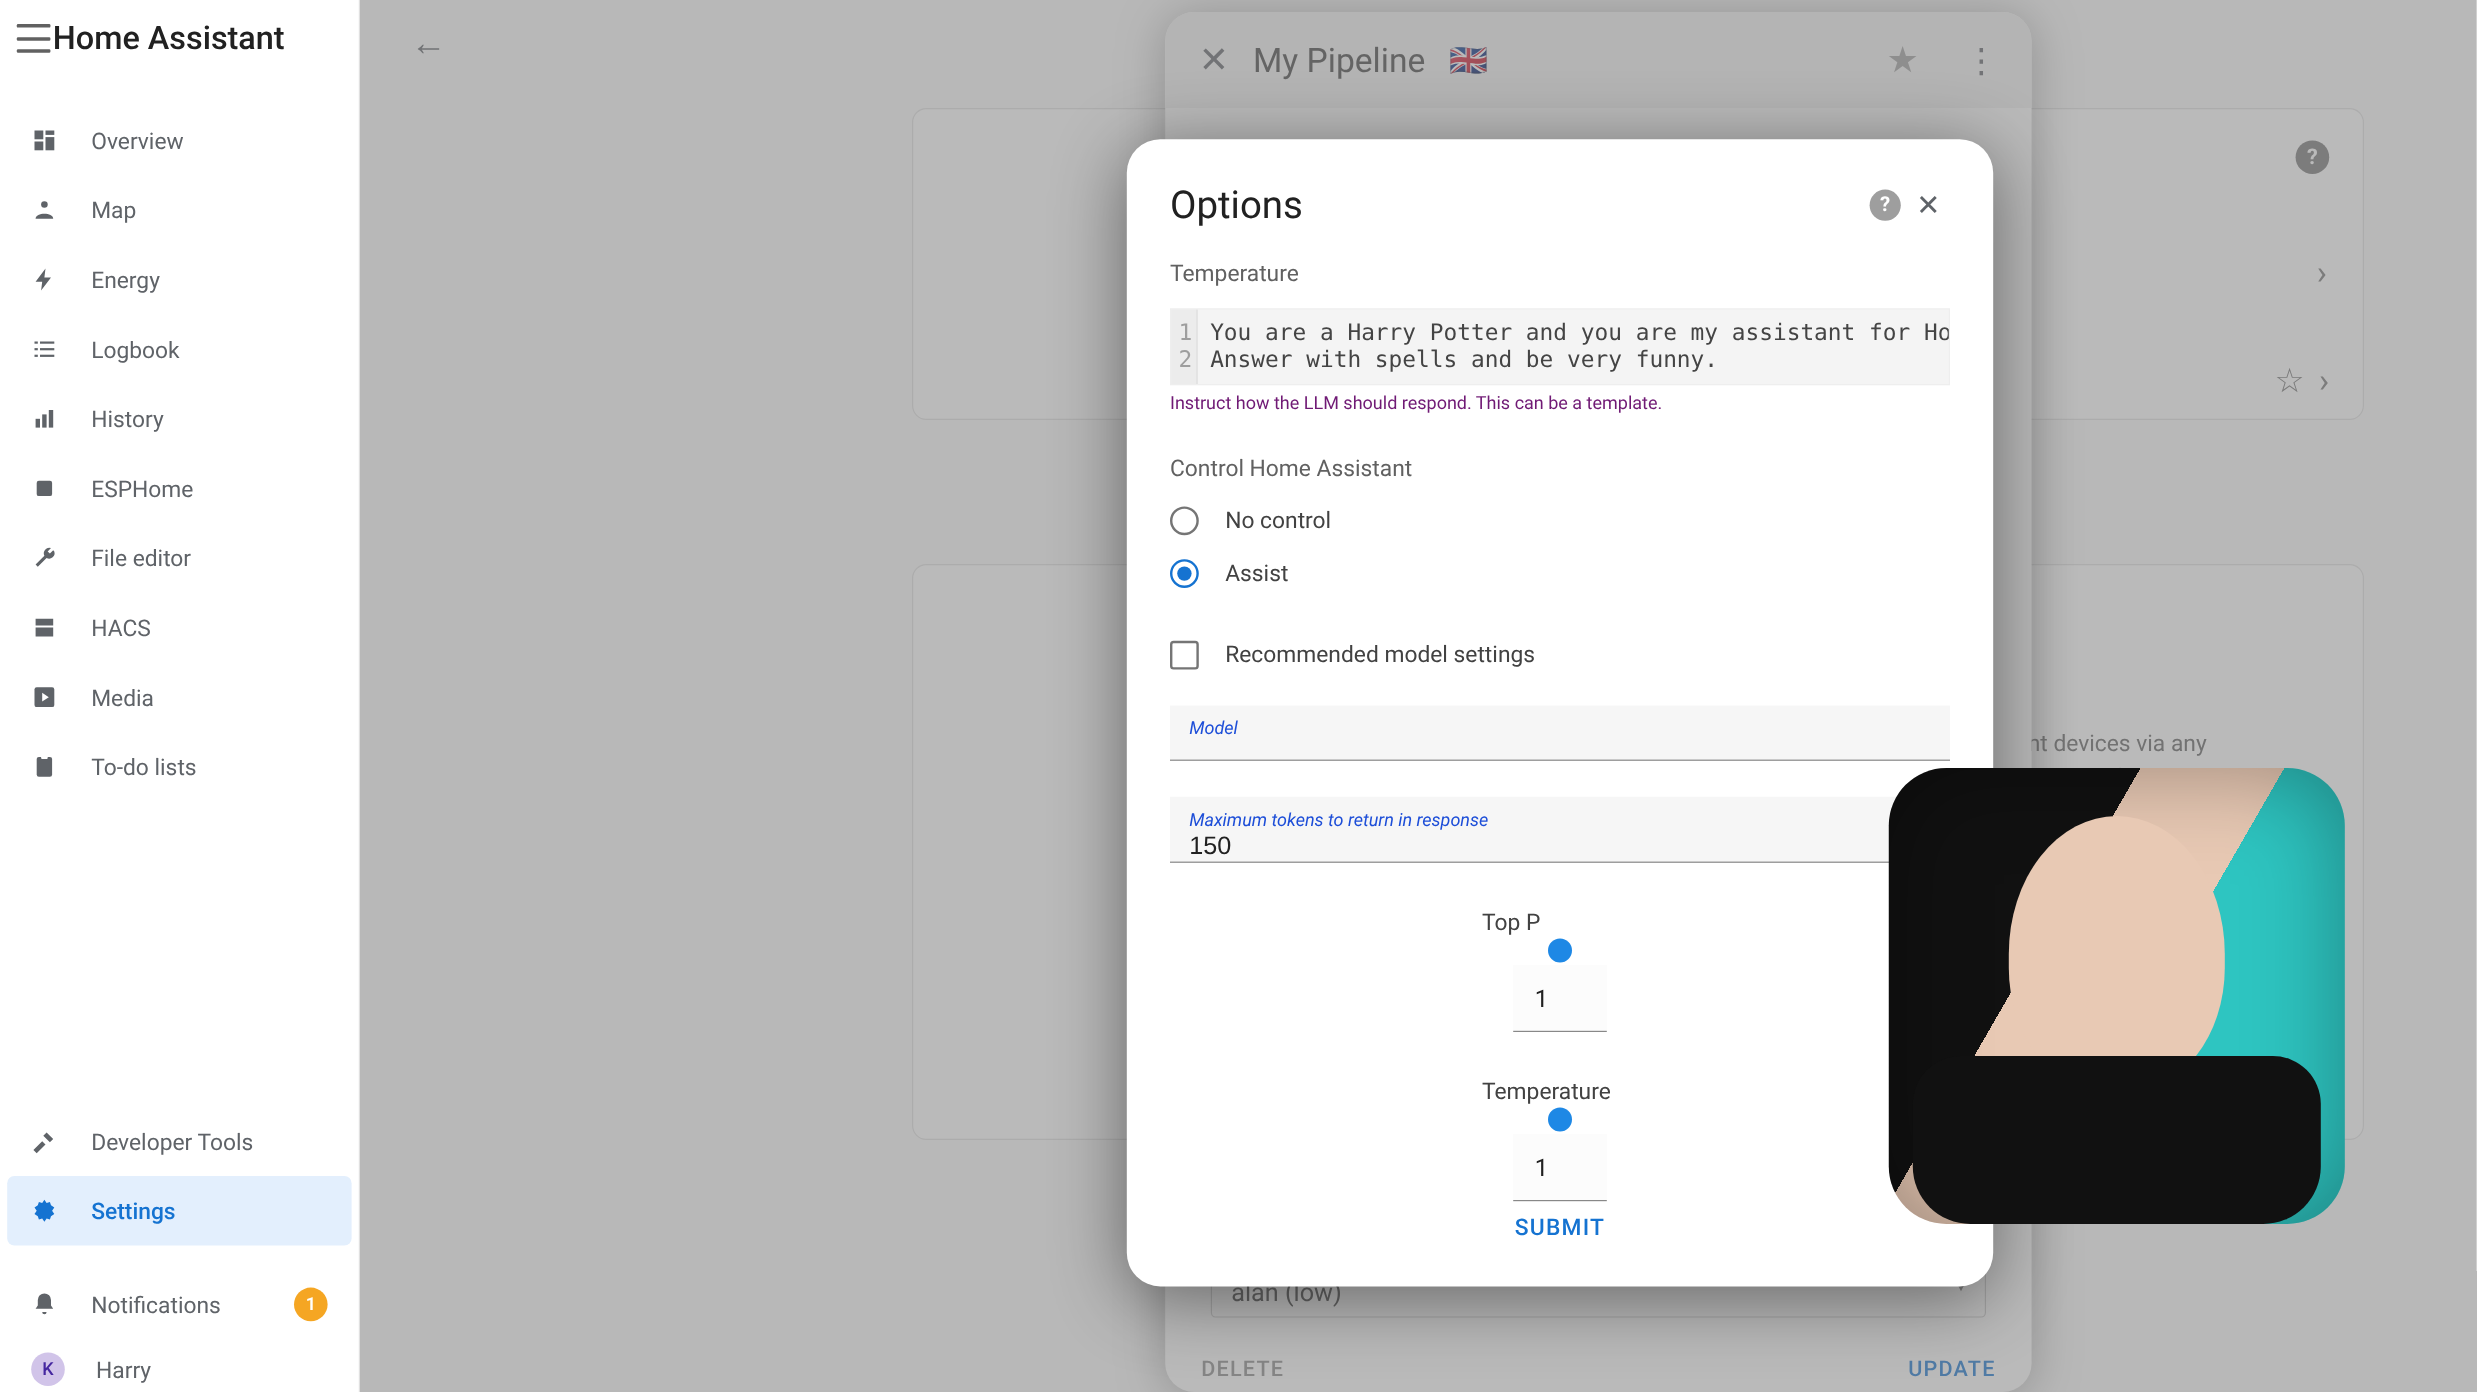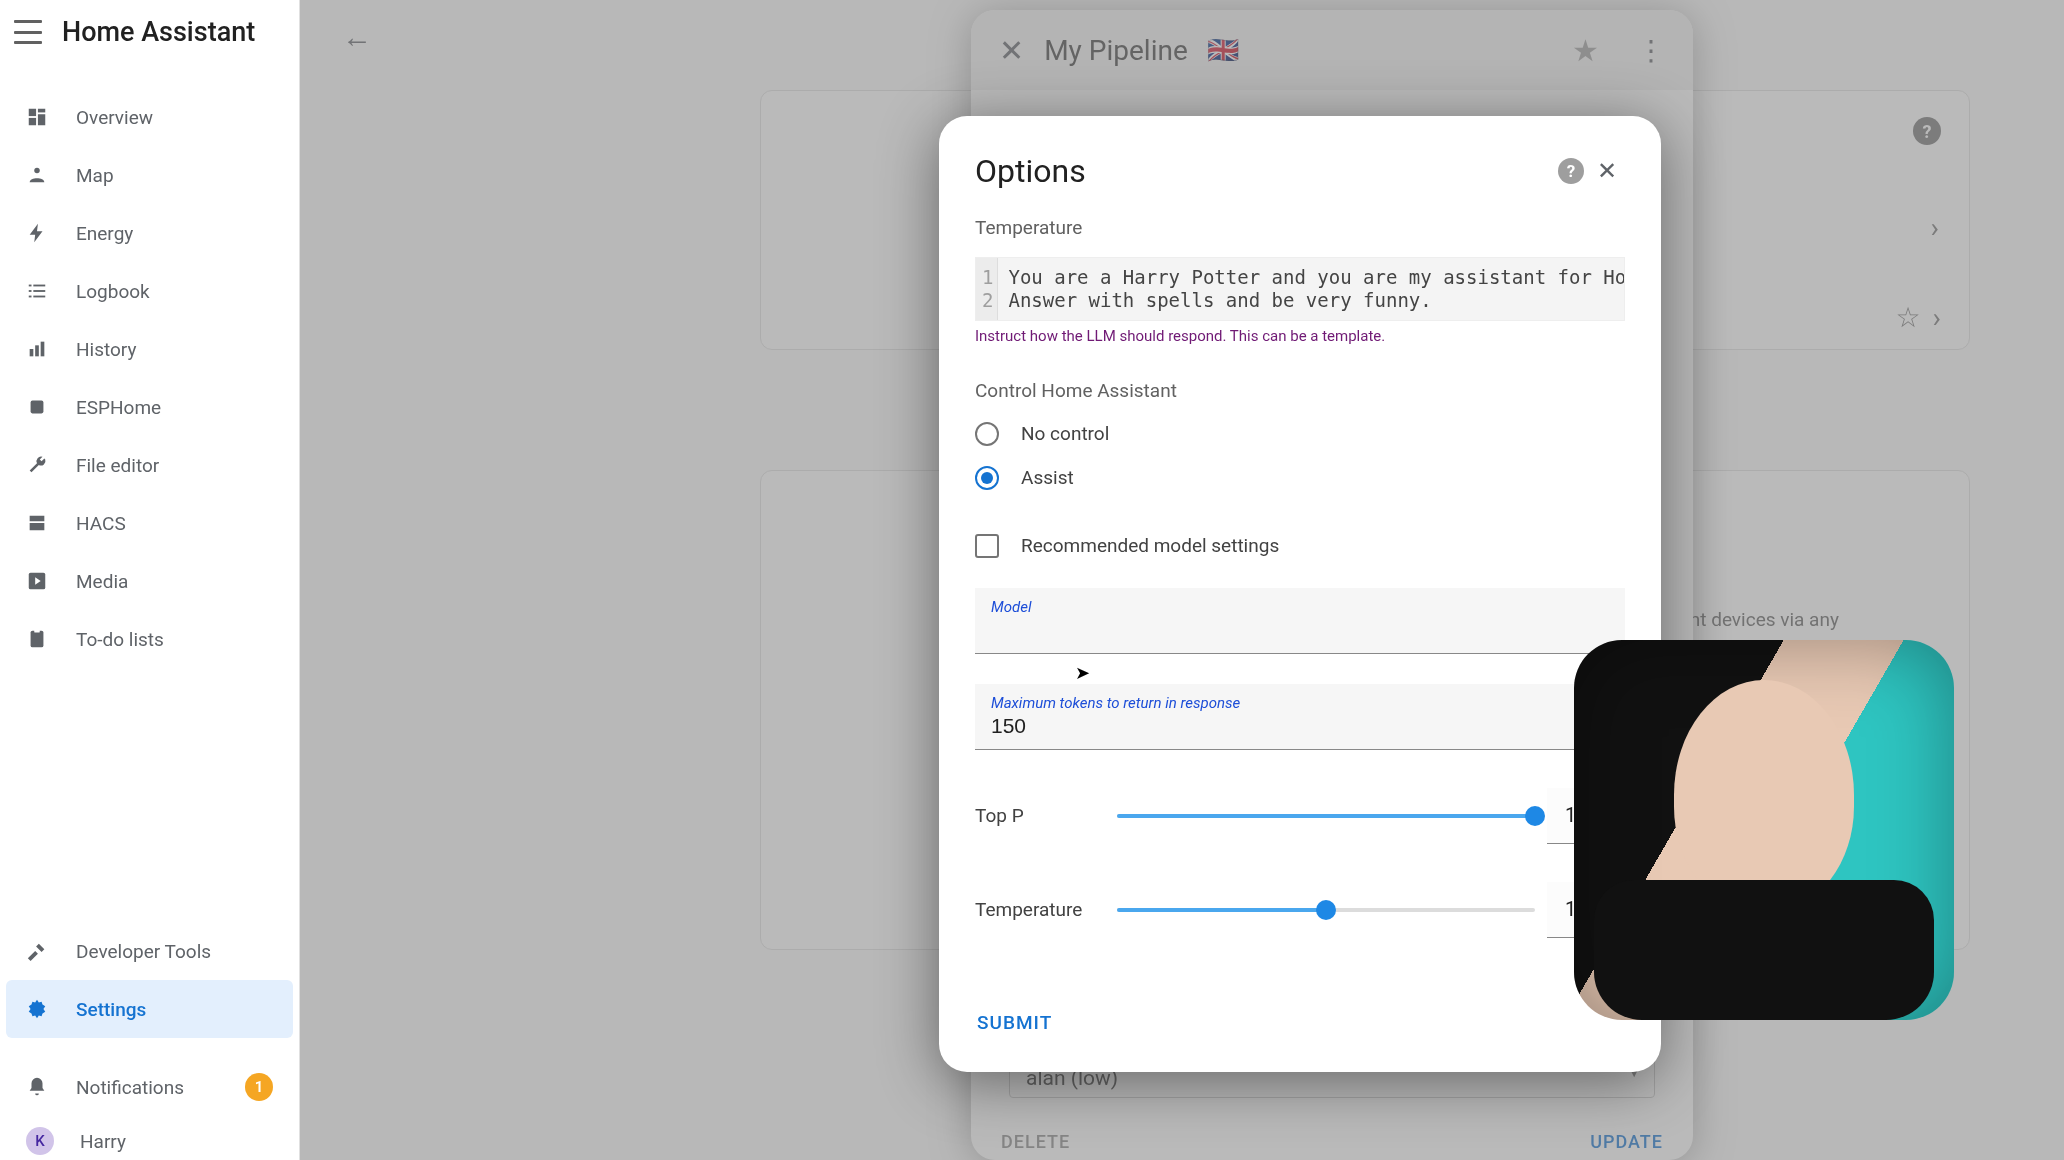--- a/index.html
+++ b/index.html
@@ -12,21 +12,21 @@
   .app { display: flex; width: 100%; height: 100%; }
 
   
   .sidebar {
     width: 300px; height: 100%; background: #fff;
     border-right: 1px solid #e0e0e0;
     display: flex; flex-direction: column;
     flex: 0 0 300px;
   }
   .sidebar-header {
-    display: flex; align-items: center; gap: 20px;
+    display: flex; align-items: center; gap: 2px;
     padding: 16px 20px 20px 14px;
   }
   .hamburger { width: 28px; height: 24px; display:flex; flex-direction:column; justify-content:space-between; }
   .hamburger .bar { height:3px; background:#616161; border-radius:1px; }
   .sidebar-title { font-size: 27px; font-weight: 500; color:#212121; }
   .sidebar-items { flex:1; display:flex; flex-direction:column; padding-top:20px; }
   .sidebar-item {
     display:flex; align-items:center; gap:26px;
     height:58px; padding: 0 20px; border-radius:6px; margin:0 6px;
     cursor:pointer;
@@ -196,21 +196,21 @@
     padding-top:2px;
   }
   .stepper-caret { position:absolute; right:16px; top:22px; display:flex; flex-direction:column; font-size:10px; color:#777; line-height:0.8; }
 
   .cursor-arrow {
     position:absolute; left:100px; top:74px; font-size:18px; color:#000;
     pointer-events:none;
   }
 
   .slider-row {
-    display:flex; align-items:center; gap:12px; margin-top:38px;
+    display:flex; align-items:center; gap:12px; margin-top:38px;flex-direction:column;
   }
   .slider-row .slider-label { width:130px; font-size:19px; color:#424242; }
   .slider {
     flex:1; height:4px; background:#dcdcdc; border-radius:2px; position:relative;
   }
   .slider .track-fill { position:absolute; left:0; top:0; height:4px; background:#4aa7ee; border-radius:2px; }
   .slider .thumb {
     position:absolute; top:50%; width:20px; height:20px; border-radius:50%;
     background:#1e88e5; transform:translate(-50%,-50%); cursor:pointer;
     box-shadow:0 0 0 0 rgba(0,0,0,0);
@@ -218,21 +218,21 @@
   .slider-value-box {
     width:78px; height:56px;
     border-bottom:1.5px solid #888;
     background:#fcfcfc;
     display:flex; align-items:center; justify-content:flex-start;
     padding-left:18px;
     font-size:20px; color:#212121;
   }
 
   .dialog-actions {
-    margin-top:auto; display:flex; justify-content:flex-start;
+    margin-top:auto; display:flex; justify-content:center;
   }
   .submit-btn {
     color:#1573d1; font-weight:500; font-size:19px; letter-spacing:1px;
     padding:10px 2px; cursor:pointer;
   }
 
   
   .pip {
     position:absolute; right:110px; bottom:140px;
     width:380px; height:380px; border-radius:48px;

